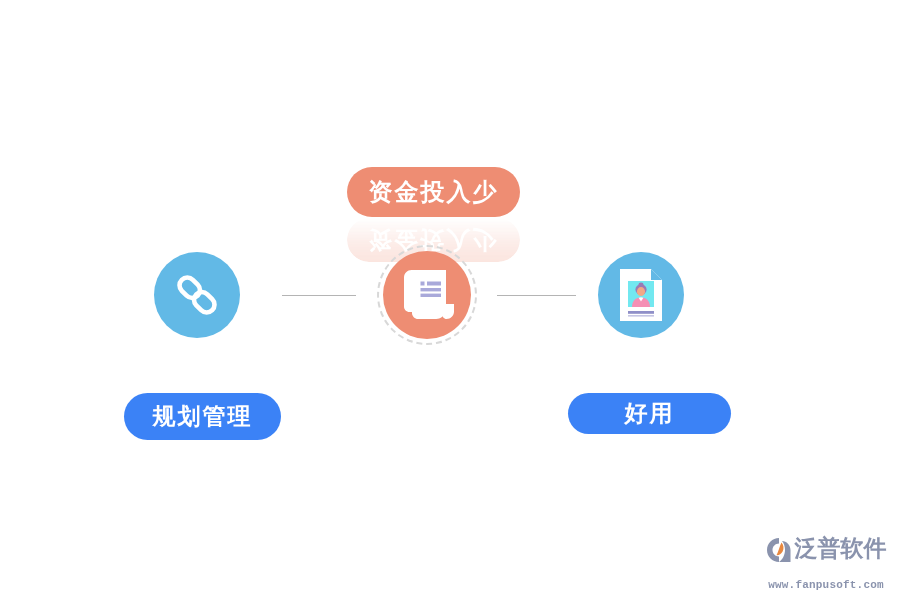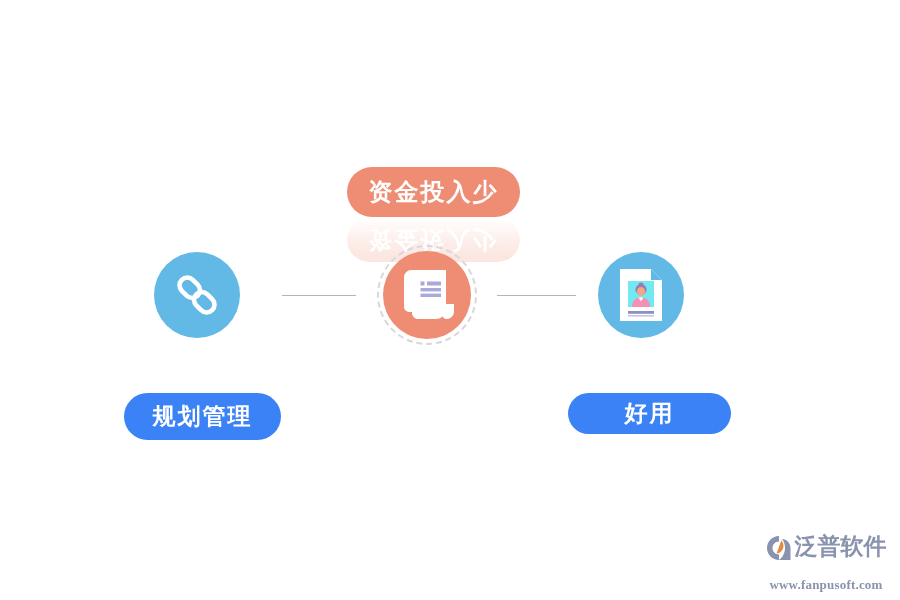--- a/index.html
+++ b/index.html
@@ -151,24 +151,24 @@
   }
   #watermark-text {
     font-size: 23px;
     font-weight: 700;
     color: #8a93ad;
     letter-spacing: 0px;
     line-height: 1;
   }
   #watermark-url {
     margin-top: 16px;
-    font-size: 13px;
+    font-size: 11px;
     font-weight: 700;
     color: #8a93ad;
-    font-family: Liberation Serif, serif;
+    font-family: Liberation Mono, monospace;
     letter-spacing: 0.2px;
   }
   svg { display: block; }
 </style>
 </head>
 <body>
 
 <div id="stage">
 
   <div id="pill-top-reflection">资金投入少</div>

